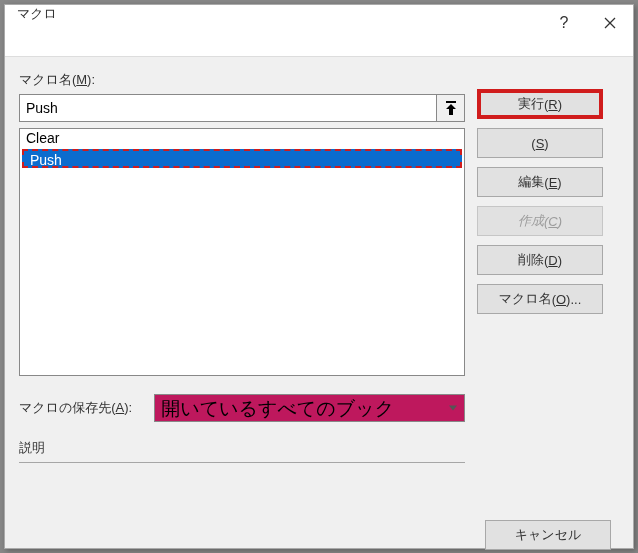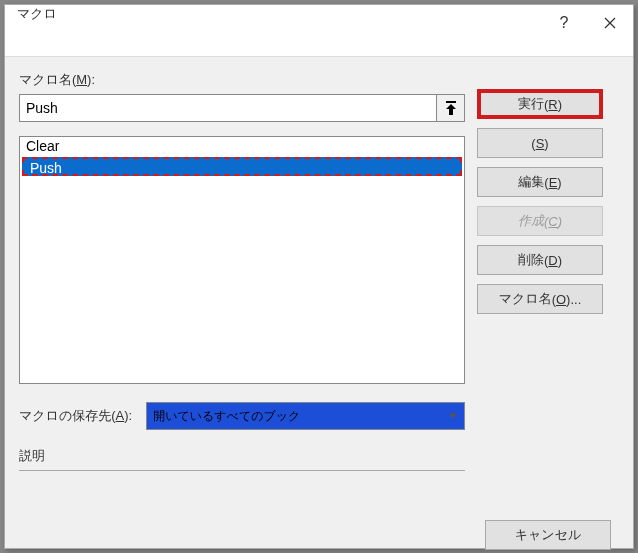--- a/index.html
+++ b/index.html
@@ -83,21 +83,21 @@
     height: 28px;
     border: 1px solid #888;
     border-left: none;
     background: #f0f0f0;
     display: flex;
     align-items: center;
     justify-content: center;
   }
   .up-btn svg { width: 12px; height: 14px; }
   .listbox {
-    margin-top: 14px;
+    margin-top: 6px;
     border: 1px solid #888;
     background: #fff;
     height: 248px;
     overflow: auto;
     font-size: 14px;
   }
   .list-item {
     padding: 1px 6px;
     height: 19px;
     line-height: 17px;
@@ -107,30 +107,30 @@
     background: #0b6cce;
     color: #fff;
     position: relative;
     margin: 1px 2px;
     border: 2px dashed #d01c1c;
   }
   .storage-row {
     margin-top: 18px;
     display: flex;
     align-items: center;
-    gap: 14px;
+    gap: 22px;
   }
   .storage-select {
     flex: 1;
     height: 28px;
     border: 1px solid #888;
     padding: 0 6px;
-    font-size: 12px;
+    font-size: 19px;
     font-family: inherit;
-    background: #1d4ed8;
+    background: #be185d;
     appearance: none;
     -webkit-appearance: none;
   }
   .select-wrap {
     position: relative;
     flex: 1;
     display: flex;
   }
   .select-wrap::after {
     content: "";

